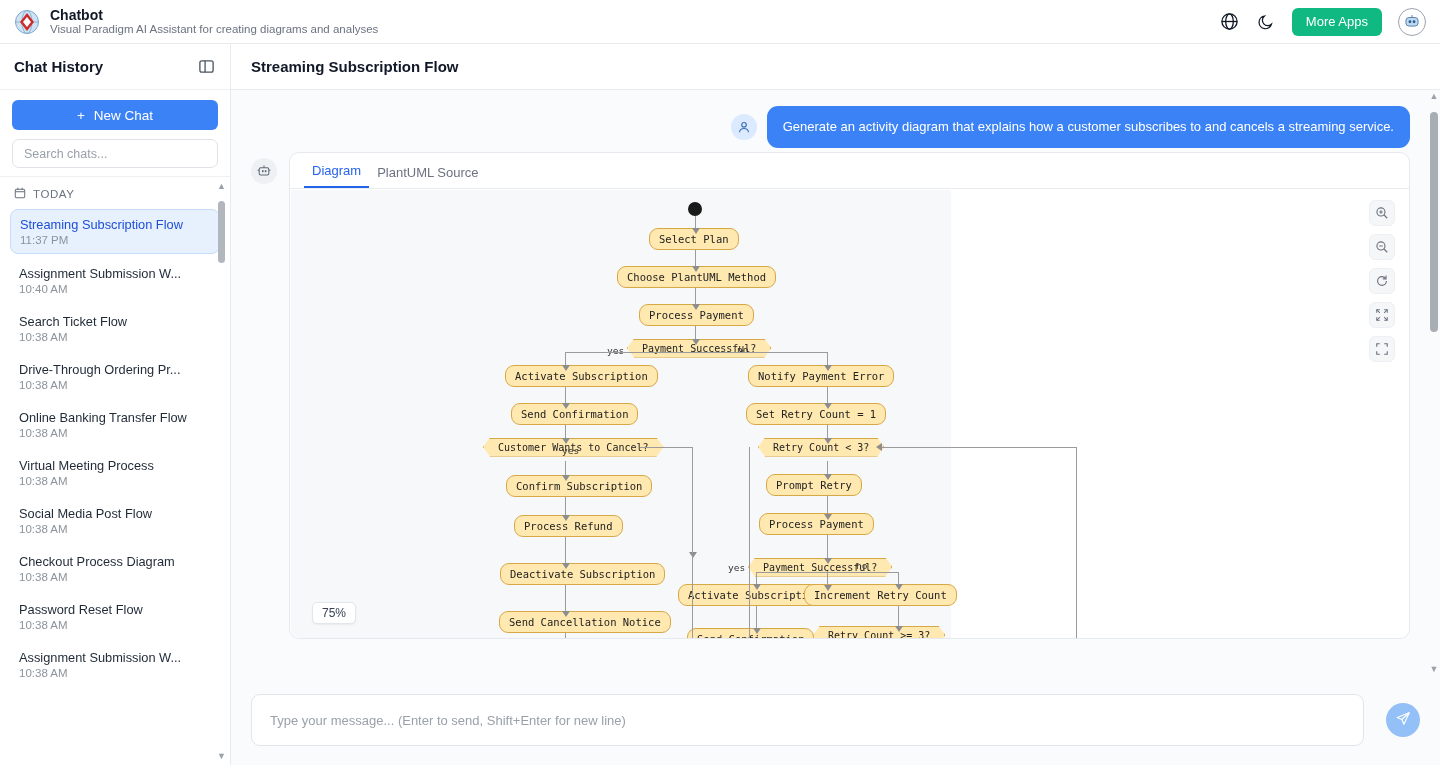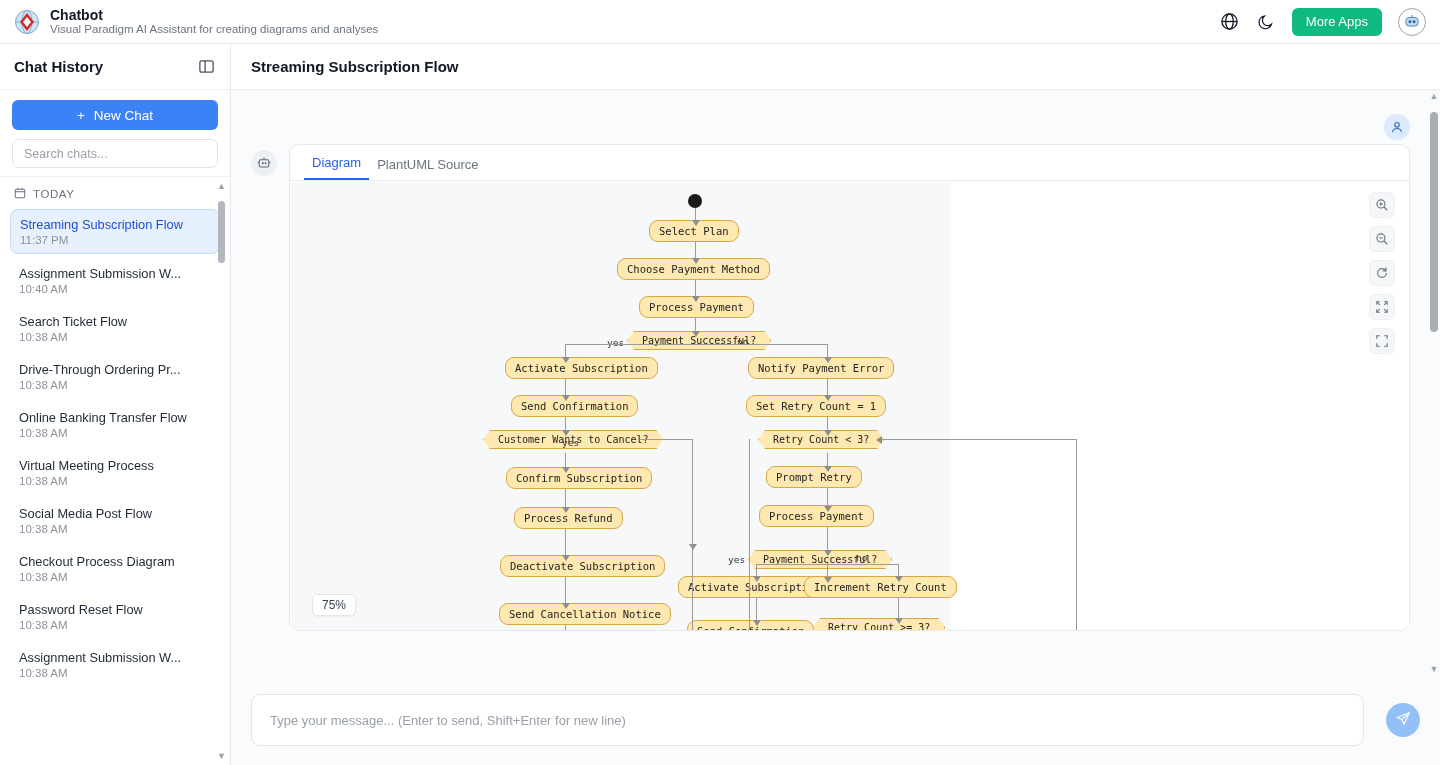--- a/index.html
+++ b/index.html
@@ -290,20 +290,21 @@
 
   <div class="conversation">
     <div class="conv-inner">
       <div class="msg-user">
         <span class="av-user">
           <svg width="14" height="14" viewBox="0 0 16 16" fill="none" stroke="#3b6fb5" stroke-width="1.3">
             <circle cx="8" cy="5.5" r="2.6"></circle>
               <path d="M2.8 14c.6-3 2.8-4.3 5.2-4.3S12.6 11 13.2 14"></path>
           </svg>
         </span>
+        <div class="bubble-user">Generate an activity diagram that explains how a customer subscribes to and cancels a streaming service.</div>
       </div>
 
       <div class="msg-bot">
         <span class="av-bot">
           <svg width="16" height="16" viewBox="0 0 20 20" fill="none" stroke="#5b6676" stroke-width="1.3">
             <rect x="4" y="6" width="12" height="9" rx="2"></rect>
             <rect x="7.5" y="9" width="2" height="2.5" fill="#5b6676" stroke="none"></rect>
             <rect x="11" y="9" width="2" height="2.5" fill="#5b6676" stroke="none"></rect>
             <line x1="10" y1="3" x2="10" y2="6"></line>
               <line x1="2" y1="9" x2="4" y2="9"></line>
@@ -313,21 +314,21 @@
         <div class="panel">
           <div class="tabs" id="tabs">
               <div class="tab active">Diagram</div>
               <div class="tab">PlantUML Source</div>
             </div>
           <div class="canvas">
             <div class="canvas-band"></div>
             <div class="diagram" id="diagram">
                 <div class="startdot" style="left: 398px; top: 12px;"></div>
                 <div class="node" style="left: 359px; top: 38px;">Select Plan</div>
-                <div class="node" style="left: 327px; top: 76px;">Choose Payment Method</div>
+                <div class="node" style="left: 327px; top: 76px;">Choose PlantUML Method</div>
                 <div class="node" style="left: 349px; top: 114px;">Process Payment</div>
                 <div class="diamond" style="left: 337px; top: 149px;">Payment Successful?</div>
                 <div class="node" style="left: 215px; top: 175px;">Activate Subscription</div>
                 <div class="node" style="left: 458px; top: 175px;">Notify Payment Error</div>
                 <div class="node" style="left: 221px; top: 213px;">Send Confirmation</div>
                 <div class="node" style="left: 456px; top: 213px;">Set Retry Count = 1</div>
                 <div class="diamond" style="left: 193px; top: 248px;">Customer Wants to Cancel?</div>
                 <div class="diamond" style="left: 468px; top: 248px;">Retry Count &lt; 3?</div>
                 <div class="node" style="left: 216px; top: 285px;">Confirm Subscription</div>
                 <div class="node" style="left: 476px; top: 284px;">Prompt Retry</div>

